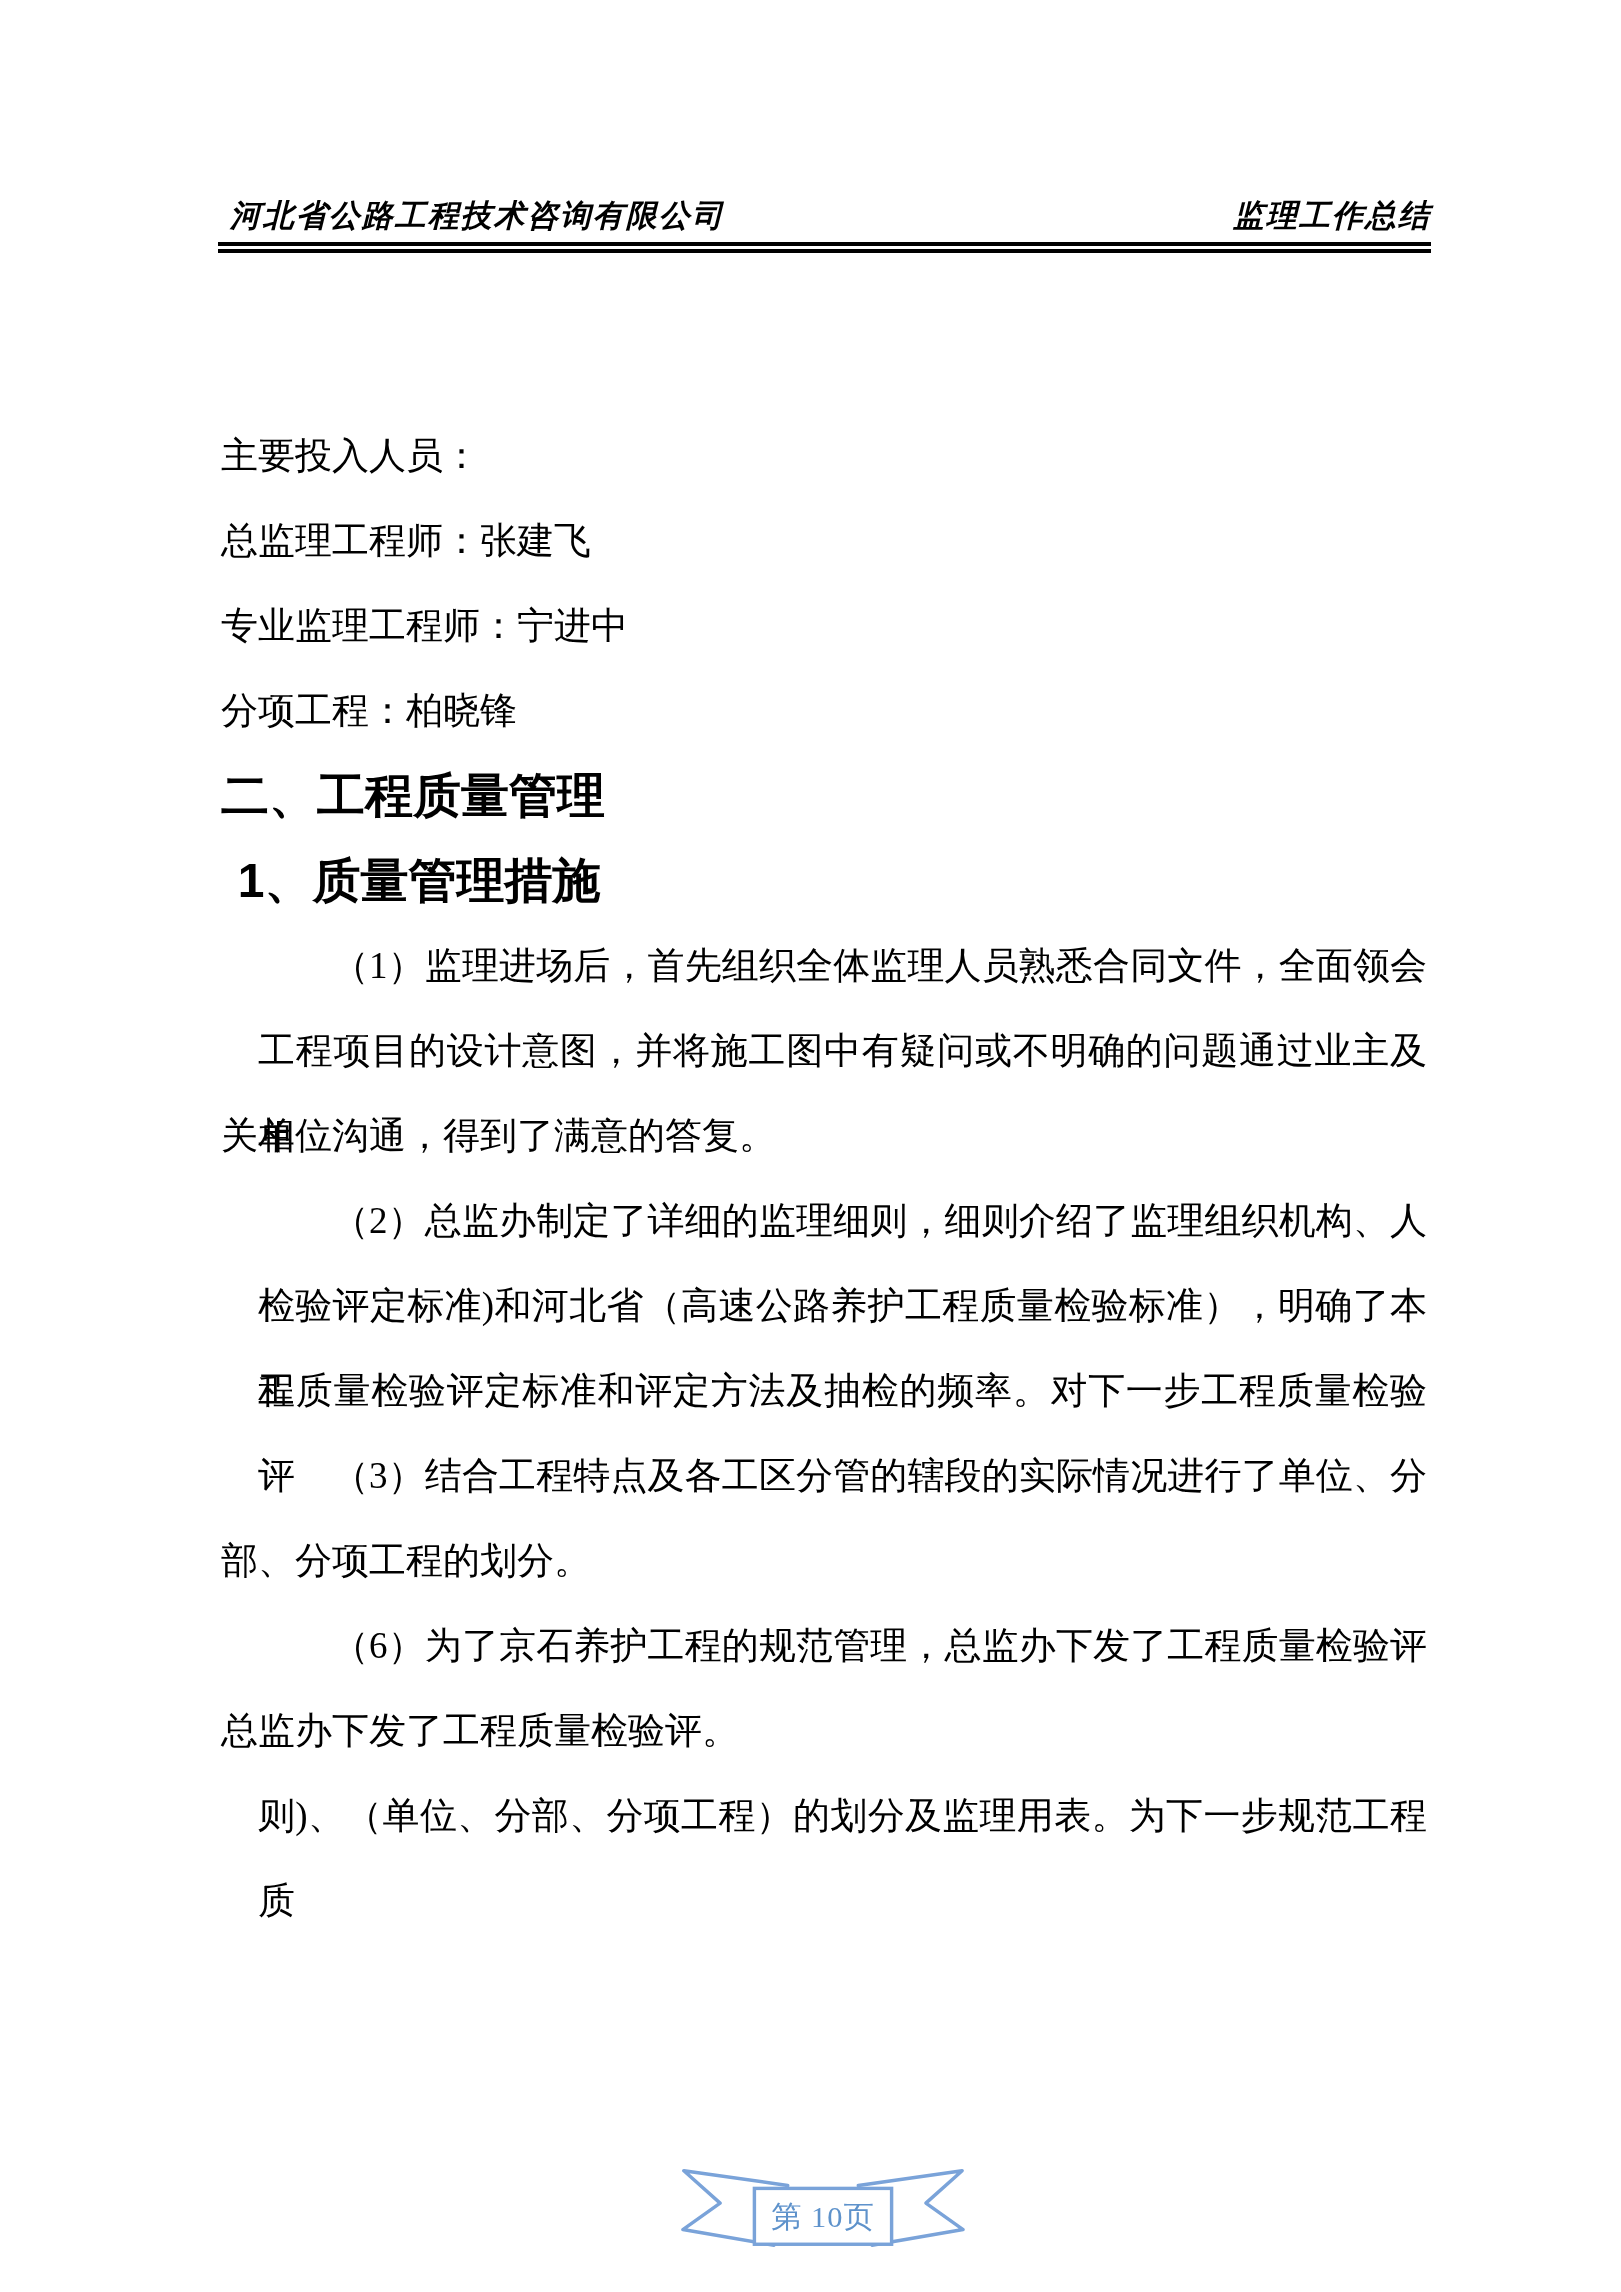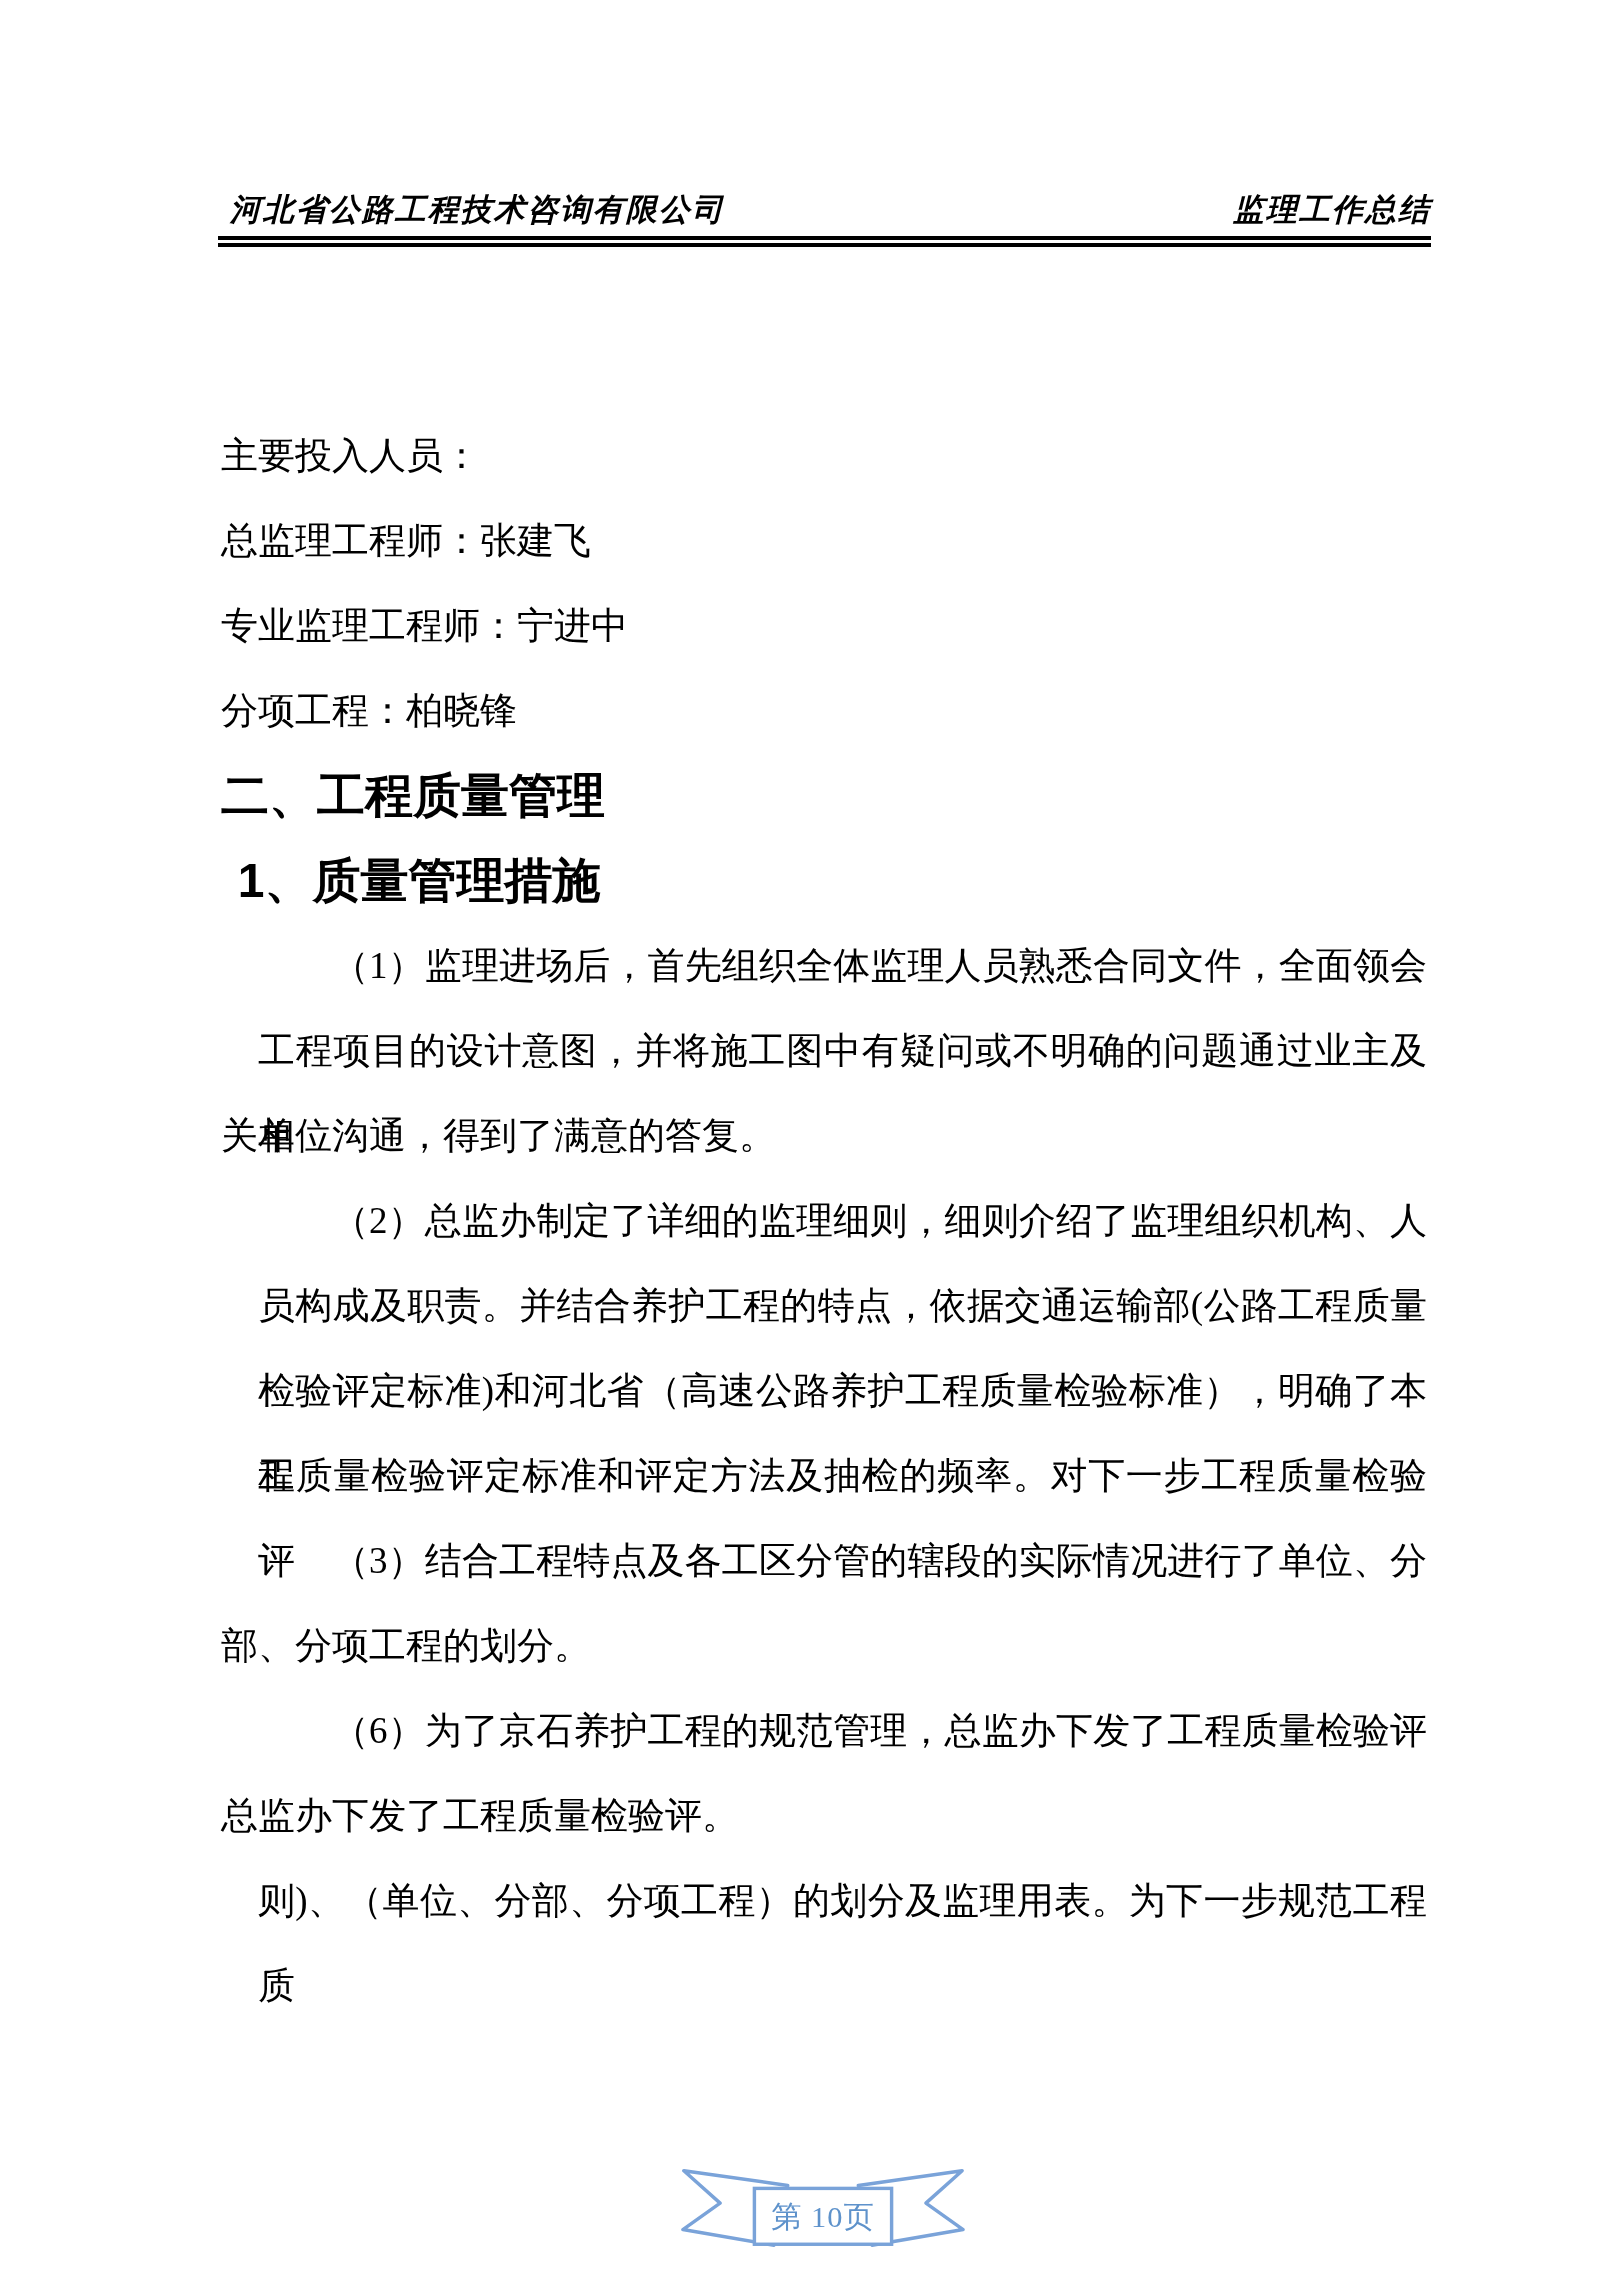--- a/index.html
+++ b/index.html
@@ -28,21 +28,21 @@
     display: flex;
     justify-content: space-between;
     align-items: flex-end;
     padding-top: 190px;
     font-size: 31px;
     font-weight: bold;
     font-style: italic;
     line-height: 39px;
     letter-spacing: 2px;
   }
-  .header-company { padding-left: 11.8px; }
+  .header-company { padding-left: 11.8px; margin-top: 6px; }
   .header-rule { margin-top: 6.9px; }
   .rule-thin  { height: 3.9px; background: #000000; }
   .rule-thick { height: 3.9px; background: #000000; margin-top: 2.9px; }
 
   
   .doc-body {
     position: absolute;
     left: 221px;
     top: 413px;
     width: 1206px;
@@ -103,21 +103,20 @@
       <div class="line">主要投入人员：</div>
       <div class="line">总监理工程师：张建飞</div>
       <div class="line">专业监理工程师：宁进中</div>
       <div class="line">分项工程：柏晓锋</div>
       <div class="line heading">二、工程质量管理</div>
       <div class="line subheading">1、质量管理措施</div>
       <div class="line indent fill">（1）监理进场后，首先组织全体监理人员熟悉合同文件，全面领会</div>
       <div class="line fill">工程项目的设计意图，并将施工图中有疑问或不明确的问题通过业主及相</div>
       <div class="line">关单位沟通，得到了满意的答复。</div>
       <div class="line indent fill">（2）总监办制定了详细的监理细则，细则介绍了监理组织机构、人</div>
-      <div class="line fill">员构成及职责。并结合养护工程的特点，依据交通运输部(公路工程质量</div>
       <div class="line fill">检验评定标准)和河北省（高速公路养护工程质量检验标准），明确了本工</div>
       <div class="line fill">程质量检验评定标准和评定方法及抽检的频率。对下一步工程质量检验评</div>
       <div class="line indent fill">（3）结合工程特点及各工区分管的辖段的实际情况进行了单位、分</div>
       <div class="line">部、分项工程的划分。</div>
       <div class="line indent fill">（6）为了京石养护工程的规范管理，总监办下发了工程质量检验评</div>
       <div class="line">总监办下发了工程质量检验评。</div>
       <div class="line fill">则)、（单位、分部、分项工程）的划分及监理用表。为下一步规范工程质</div>
     </div>
 
   <div class="footer">

